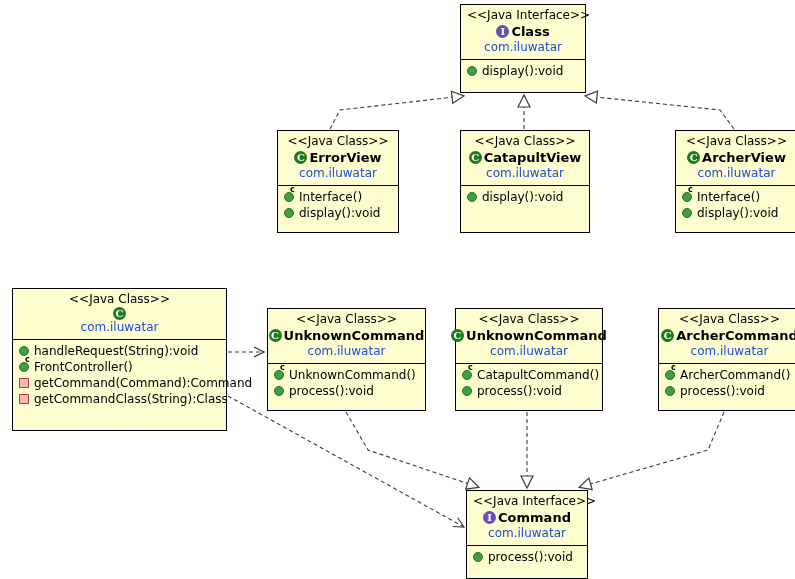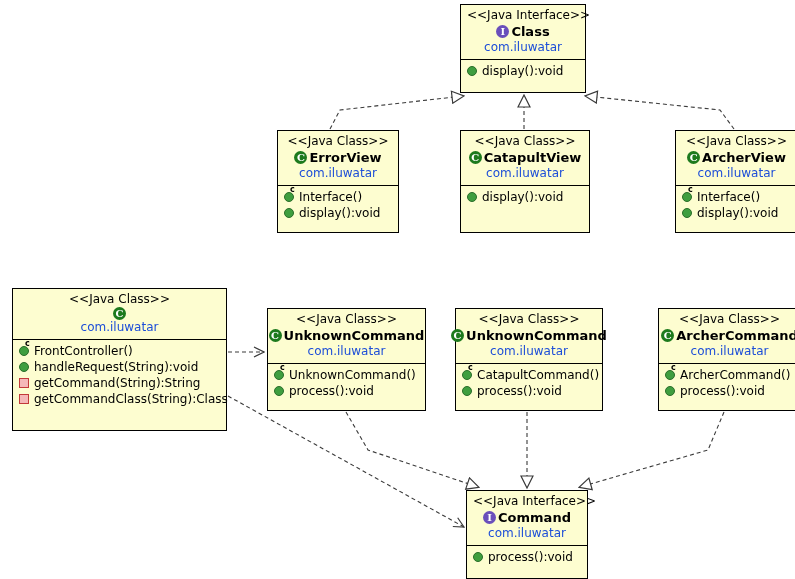--- a/index.html
+++ b/index.html
@@ -274,35 +274,35 @@
     <div class="uml-header">
       <div class="stereotype">&lt;&lt;Java Class&gt;&gt;</div>
       <div class="type-line">
         <span class="ico ico-class">C</span>
       </div>
       <div class="pkg">com.iluwatar</div>
     </div>
     <div class="uml-members">
       <div class="member">
         <span class="ico-wrap">
+            <span class="ico ico-pubmethod"></span>
+          </span>
+        <span class="mlabel">handleRequest(String):void</span>
+      </div>
+      <div class="member">
+        <span class="ico-wrap">
             <span class="ico ico-ctor"></span>
           </span>
         <span class="mlabel">FrontController()</span>
       </div>
       <div class="member">
         <span class="ico-wrap">
-            <span class="ico ico-pubmethod"></span>
-          </span>
-        <span class="mlabel">handleRequest(String):void</span>
-      </div>
-      <div class="member">
-        <span class="ico-wrap">
             <span class="ico ico-private"></span>
           </span>
-        <span class="mlabel">getCommand(String):String</span>
+        <span class="mlabel">getCommand(Command):Command</span>
       </div>
       <div class="member">
         <span class="ico-wrap">
             <span class="ico ico-private"></span>
           </span>
         <span class="mlabel">getCommandClass(String):Class</span>
       </div>
     </div>
   </div>
 

